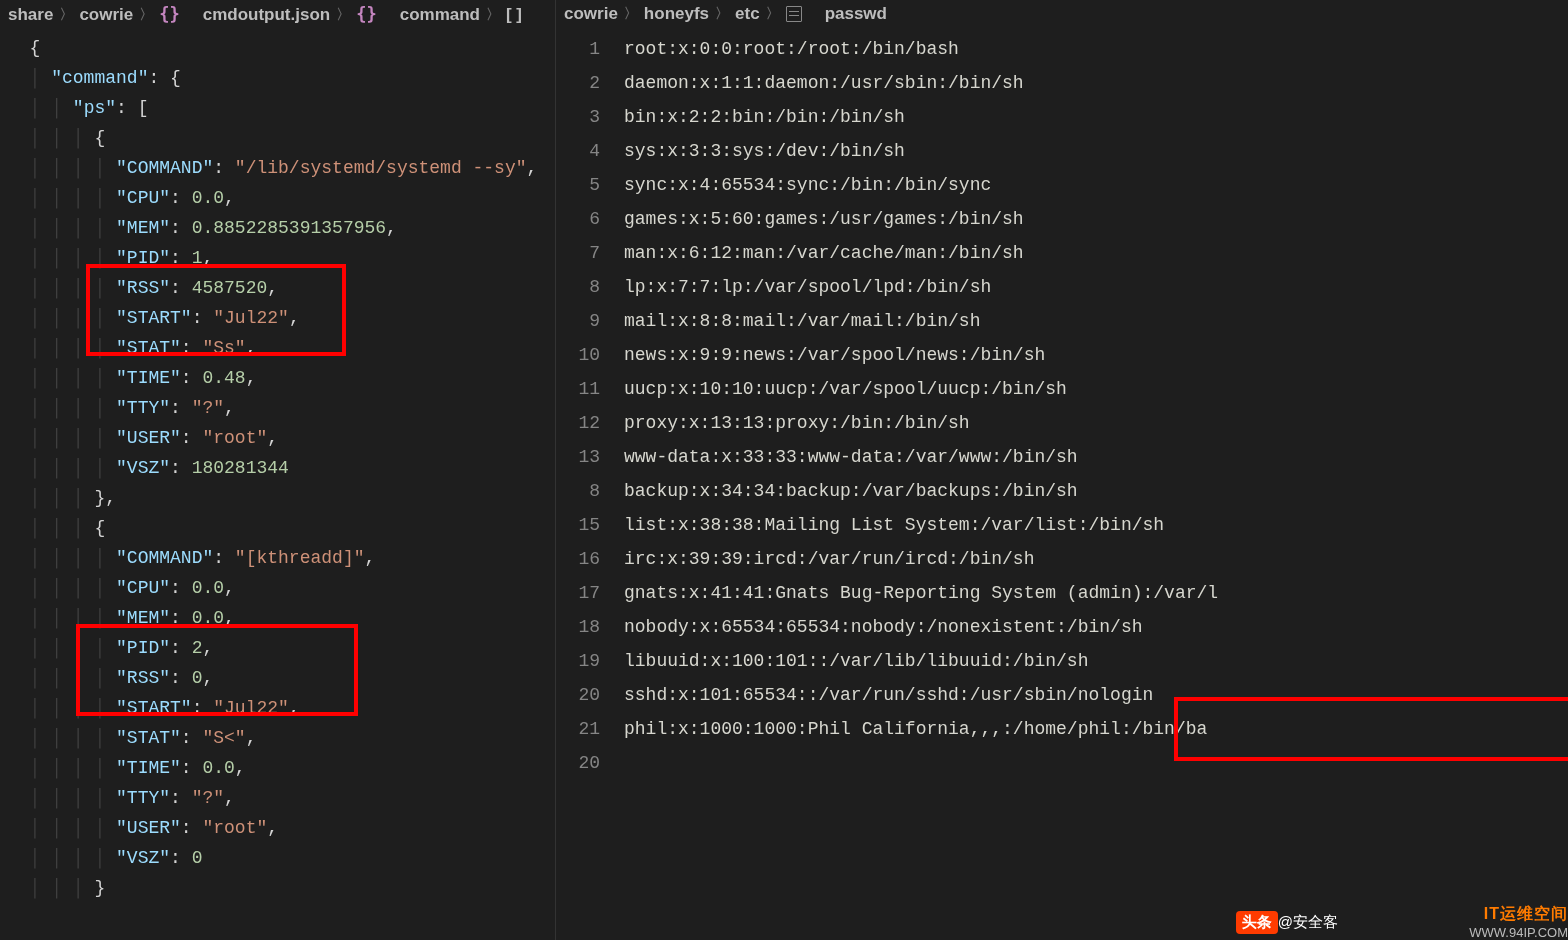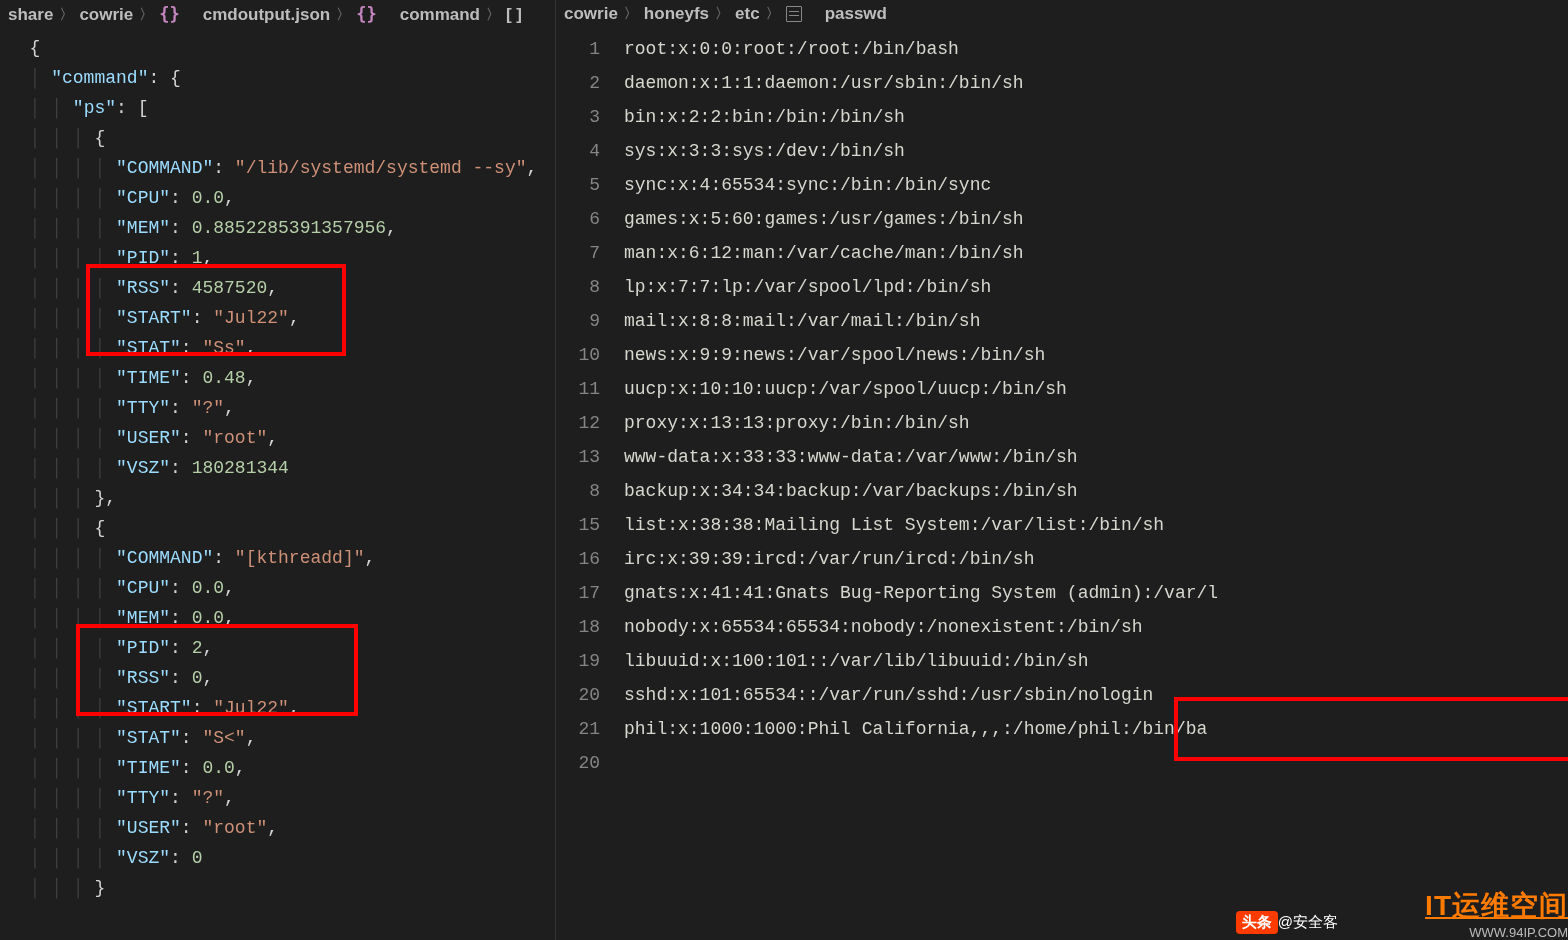--- a/index.html
+++ b/index.html
@@ -22,21 +22,21 @@
 .key { color:#9cdcfe; }
 .str { color:#ce9178; }
 .num { color:#b5cea8;text-align:center; }
 .punc { color:#d4d4d4; }
 .guide { color:#404040; }
 .plain { color:#d7d7cf; }
 .box { position:absolute; border:4px solid #ff0000; pointer-events:none; z-index:5; }
 .watermark1 { position:absolute; right:230px; bottom:6px; color:#fff; font-family:sans-serif; font-size:15px; z-index:10; display:flex; align-items:center; }
 .watermark1 .tou { background:#ff3b00; color:#fff; padding:2px 6px; border-radius:4px; font-weight:bold; }
 .watermark2 { position:absolute; right:0; bottom:0; font-family:sans-serif; font-size:18px; z-index:10; text-align:right; }
-.watermark2 .ip { color:#ff7b00; font-weight:bold; font-size:28px; letter-spacing:1px;text-decoration:underline; }
+.watermark2 .ip { color:#ff7b00; font-weight:bold; font-size:16px; letter-spacing:1px; }
 .watermark2 .url { color:#bbb; font-size:13px; display:block; }
 .rcode .line { line-height:34px; }
 </style>
 </head>
 <body>
 
 <div class="pane left">
   <div class="breadcrumb">
     <span class="bc-item">share</span>
     <span class="bc-sep">〉</span>

